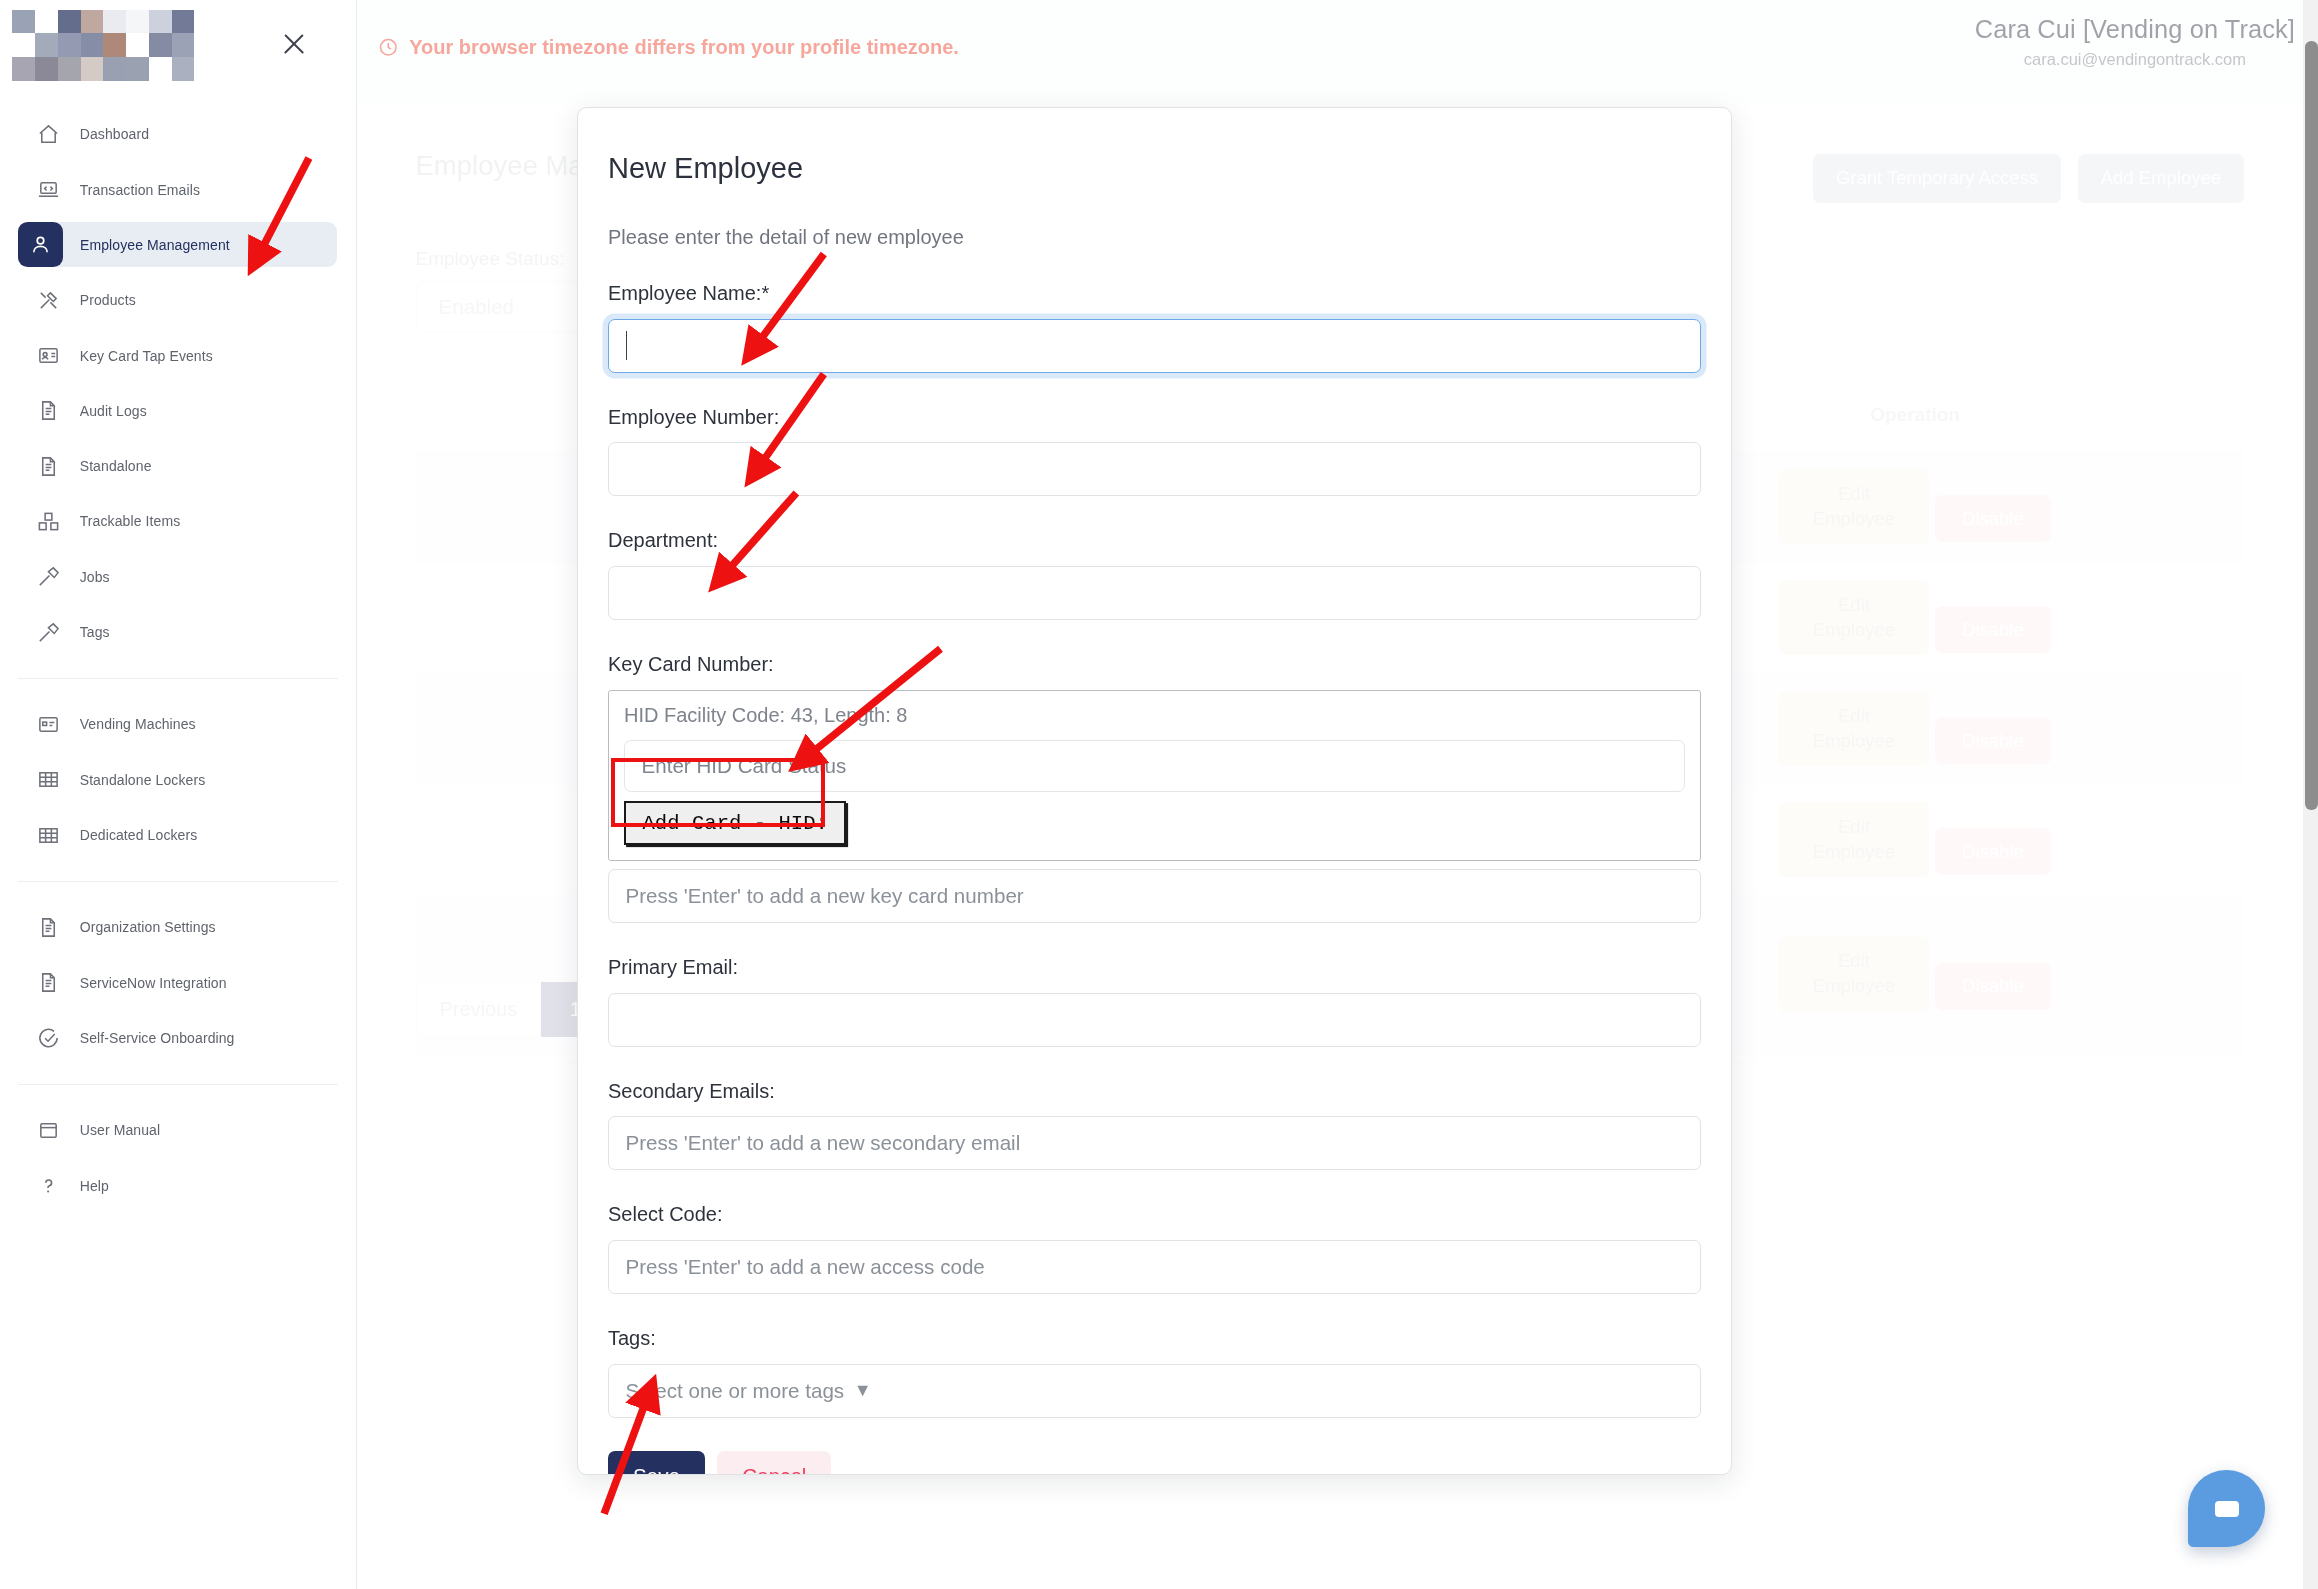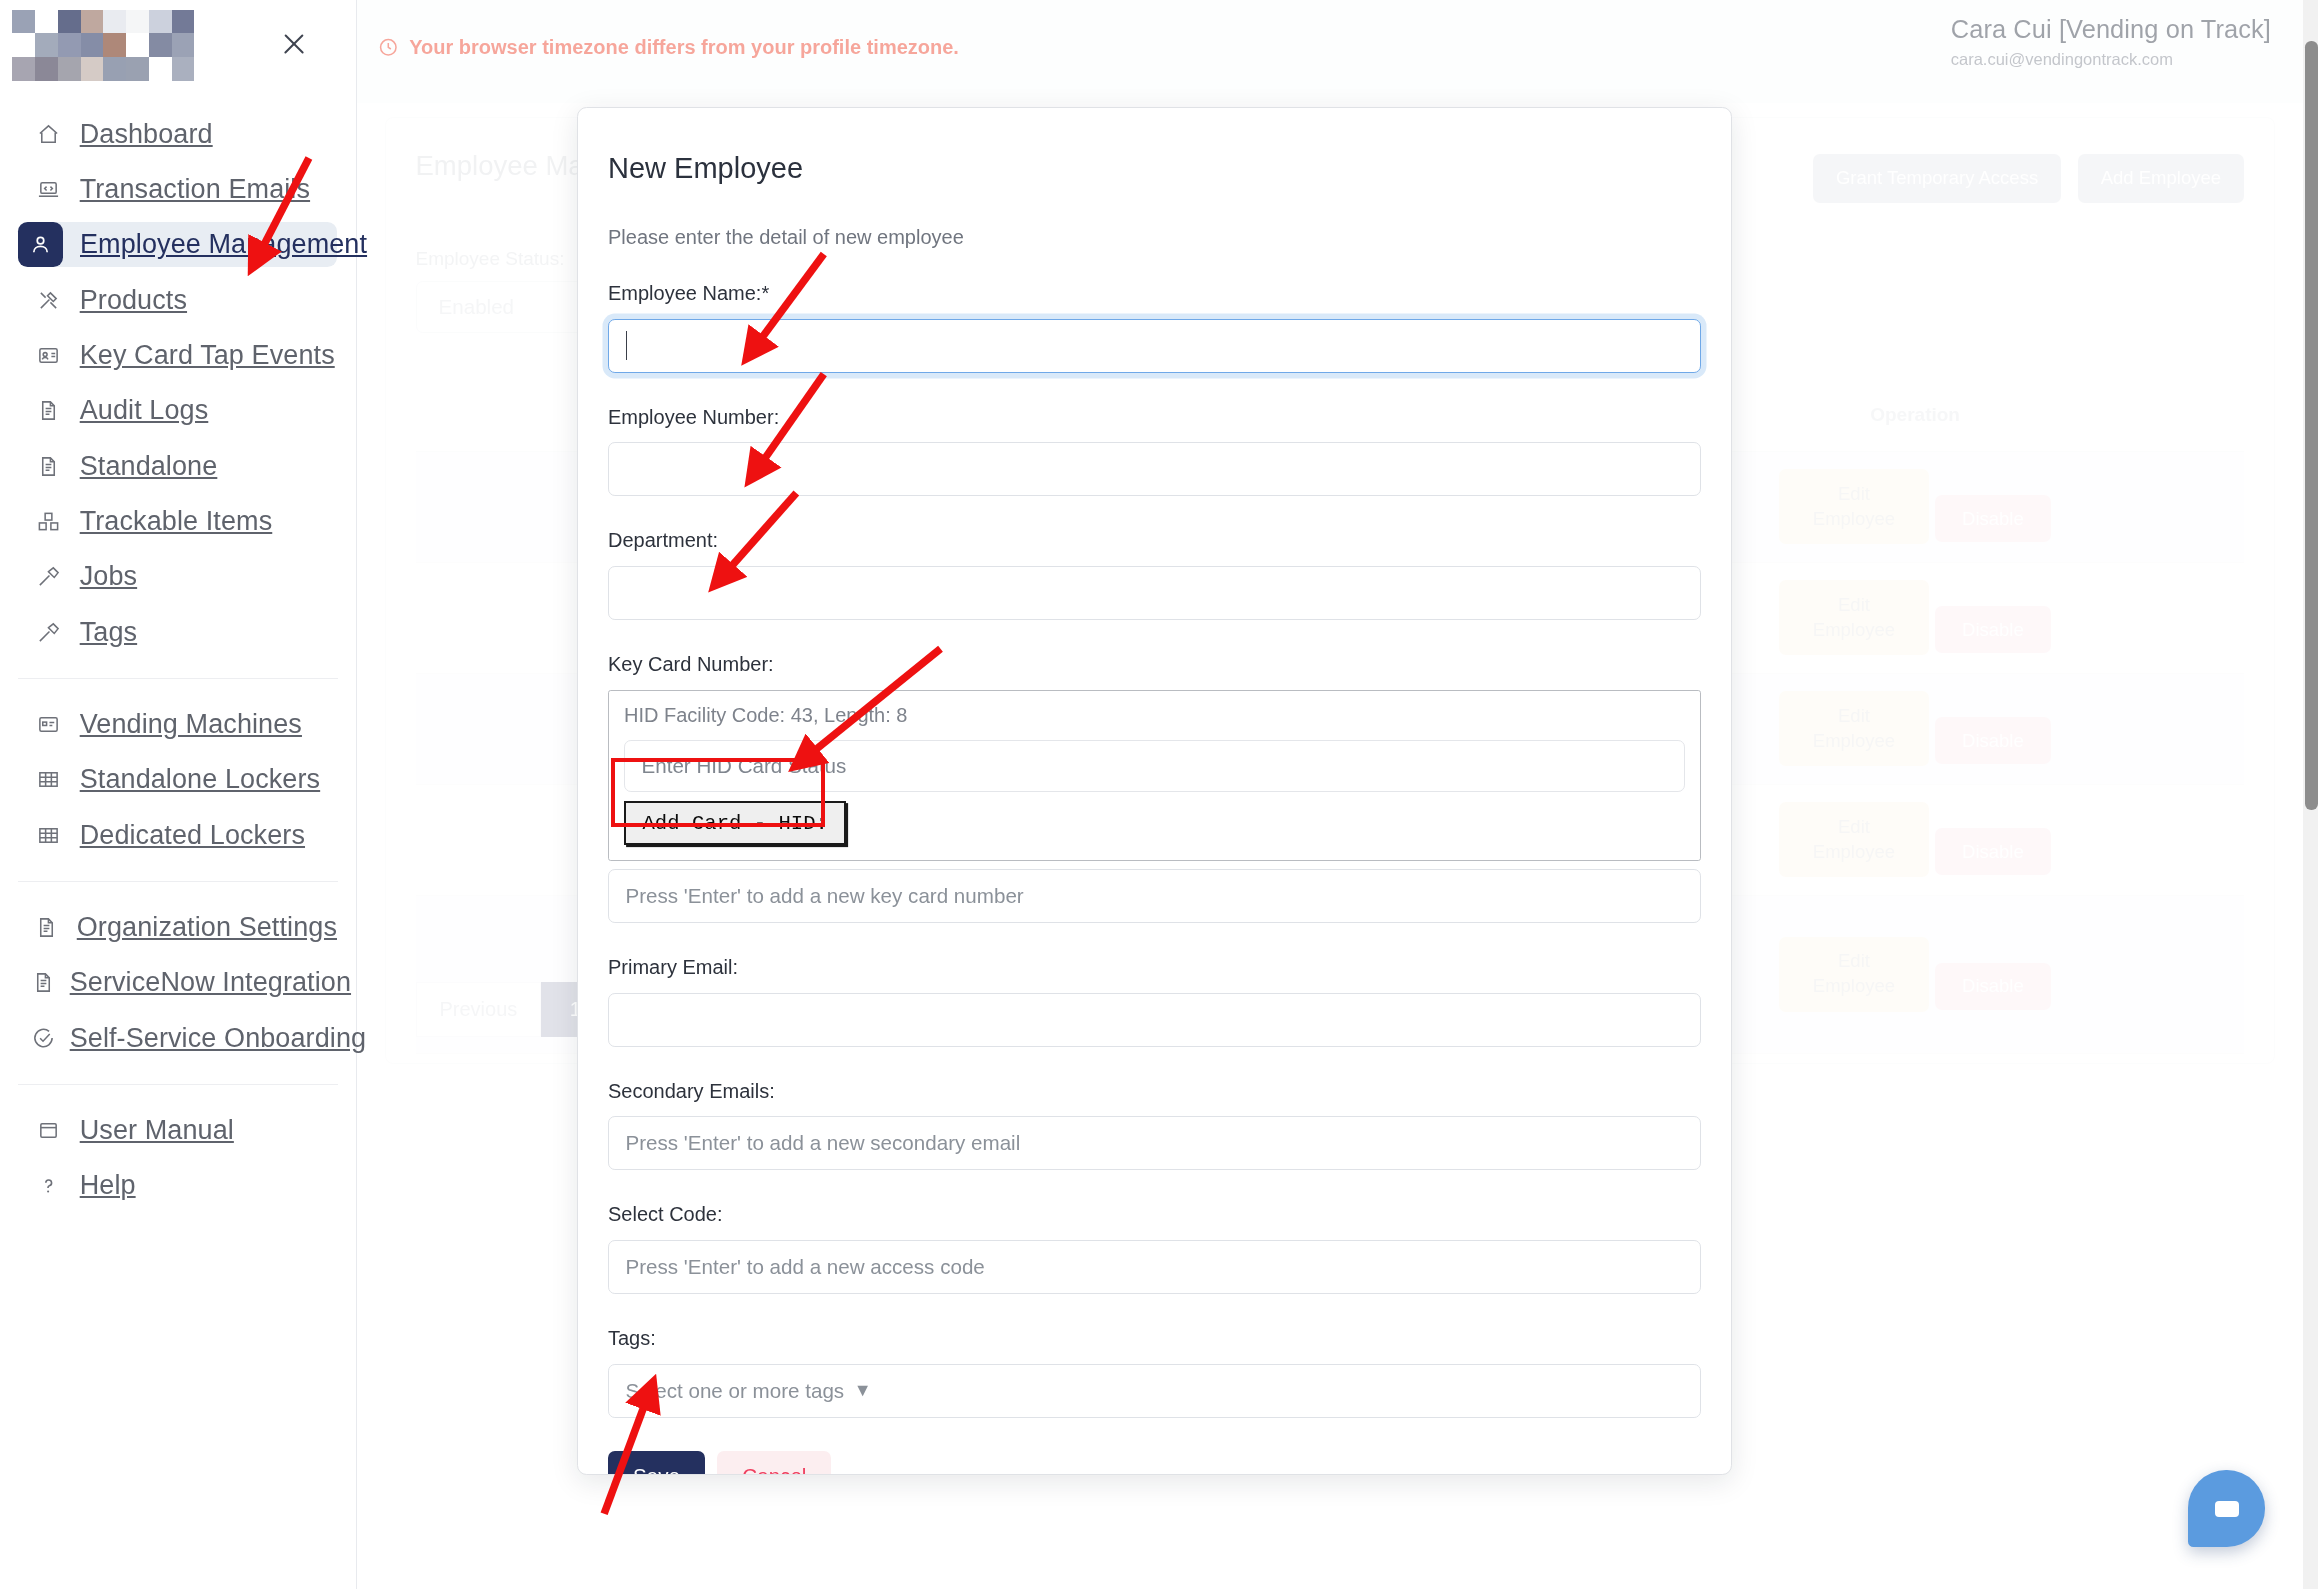--- a/index.html
+++ b/index.html
@@ -49,21 +49,21 @@
     height: 45px; margin: 10.3px 19px 10.3px 18px;
     border-radius: 9.6px;
     cursor: pointer;
   }
   .nav-item .ic {
     width: 33px; margin-left: 13.7px; margin-right: 15px;
     display: flex; align-items: center; justify-content: center;
     color: #6e7179;
   }
   .nav-item .lbl {
-    font-size: 27px; color: #5f636c; letter-spacing: 0.1px; white-space: nowrap; text-decoration: underline;
+    font-size: 14px; color: #5f636c; letter-spacing: 0.1px; white-space: nowrap;
   }
   .nav-item.active { background: #e8edf3; }
   .nav-item.active .lbl { color: #24305f; }
   .nav-item.active .ic {
     position: absolute; left: 0; top: 0;
     width: 45px; height: 45px; margin: 0;
     background: #24305f; border-radius: 9.6px; color: #ffffff;
   }
   .nav-item.active .lbl { margin-left: 62px; }
   .nav-sep { height: 1.4px; background: #edeef1; margin: 23px 18px 23px 18px; }
@@ -74,21 +74,21 @@
     position: absolute; left: 357px; top: 0; right: 0; height: 103px;
     background: #fbfcfd;
     z-index: 10;
   }
   .tz-warn {
     position: absolute; left: 20.6px; top: 36px;
     display: flex; align-items: center; gap: 11px;
     font-size: 20px; font-weight: bold; color: #ec3a22;
   }
   .tz-warn .clock { width: 20.6px; height: 20.6px; }
-  .user-block { position: absolute; right: 48px; top: 15px; text-align: left; }
+  .user-block { position: absolute; right: 24px; top: 15px; text-align: center; }
   .user-name { font-size: 25.4px; color: #2c3342; letter-spacing: 0.1px; }
   .user-mail { font-size: 16.5px; color: #7b818c; margin-top: 5.5px; }
 
   
   .page {
     position: absolute; left: 357px; top: 103px; right: 16.5px; bottom: 0;
     background: #ffffff;
     opacity: .30;
     z-index: 5;
   }

